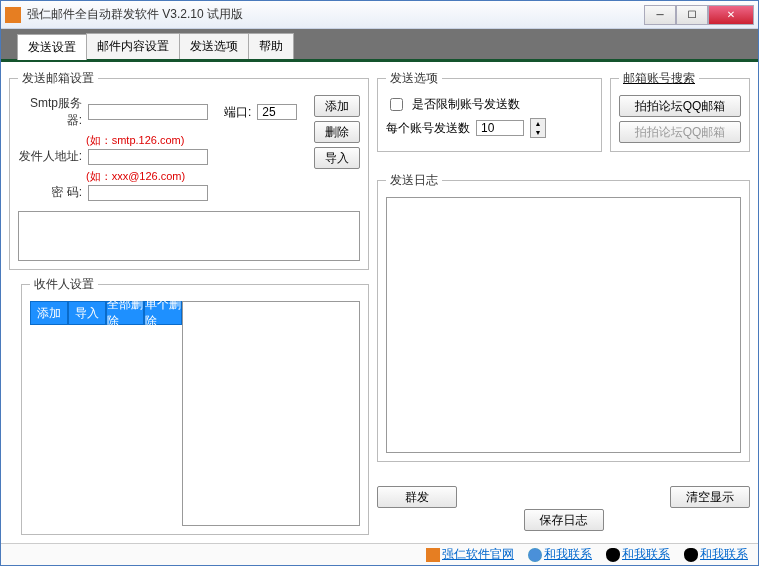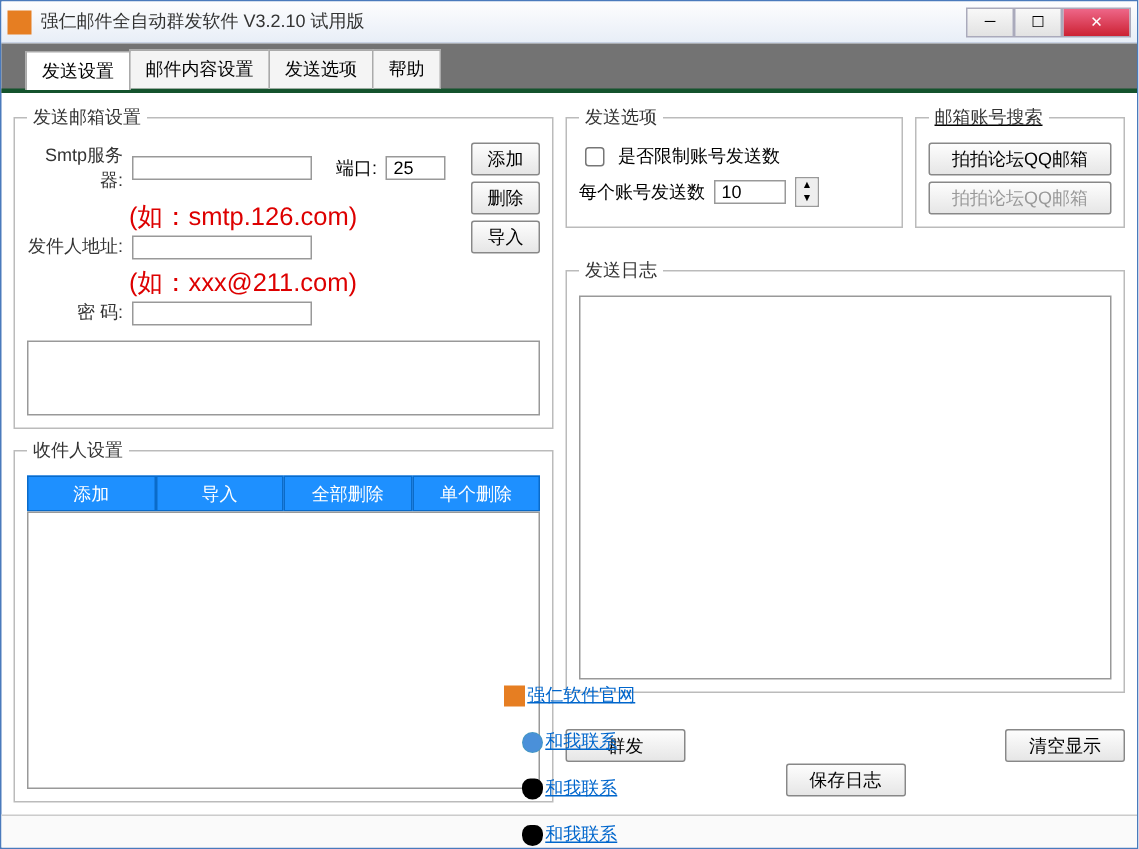--- a/index.html
+++ b/index.html
@@ -15,33 +15,33 @@
 .tab { padding: 4px 10px; border: 1px solid #aaa; border-bottom: none; background: #f4f4f4; margin-right: -1px; cursor: pointer; }
 .tab.active { background: #fff; position: relative; top: 1px; }
 .content { flex: 1; padding: 8px; display: flex; gap: 8px; }
 .col-left { width: 360px; display: flex; flex-direction: column; gap: 6px; }
 .col-right { flex: 1; display: flex; flex-direction: column; gap: 20px; }
 fieldset { border: 1px solid #bbb; padding: 8px; margin: 0; }
 legend { padding: 0 4px; color: #333; }
 .row { display: flex; align-items: center; gap: 6px; margin-bottom: 4px; }
 label.lbl { width: 64px; text-align: right; color: #333; }
 input[type=text] { border: 1px solid #999; height: 16px; padding: 0 4px; }
-.hint { color: #d00; font-size: 17px; margin-left: 68px; }
+.hint { color: #d00; font-size: 11px; margin-left: 68px; }
 .btn { height: 22px; padding: 0 10px; border: 1px solid #888; background: linear-gradient(#fdfdfd,#e6e6e6); cursor: pointer; border-radius: 2px; }
 .btn:disabled { color: #999; }
 .listbox { border: 1px solid #999; background: #fff; width: 100%; }
 .recipient-btns { display: flex; }
 .rbtn { flex: 1; height: 24px; background: #1e90ff; color: #fff; border: 1px solid #0a6bc9; cursor: pointer; display: flex; align-items: center; justify-content: center; }
 .top-right { display: flex; gap: 8px; }
 .numinput { width: 48px; border: 1px solid #999; height: 20px; padding: 0 4px; }
 .spin { display: inline-flex; flex-direction: column; border: 1px solid #999; height: 20px; }
 .spin span { width: 14px; height: 9px; font-size: 7px; display: flex; align-items: center; justify-content: center; background: #eee; cursor: pointer; }
 .logbox { border: 1px solid #999; background: #fff; flex: 1; }
 .bottom-btns { display: flex; justify-content: space-between; padding: 4px 0; }
-.footer { height: 22px; border-top: 1px solid #ccc; display: flex; align-items: center; justify-content: flex-end; gap: 14px; padding: 0 10px; background: #fafafa; flex-direction: column; }
+.footer { height: 22px; border-top: 1px solid #ccc; display: flex; align-items: center; justify-content: flex-end; gap: 14px; padding: 0 10px; background: #fafafa; }
 .footer a { color: #06c; text-decoration: underline; cursor: pointer; }
 .fic { width: 14px; height: 14px; display: inline-block; vertical-align: middle; margin-right: 2px; }
 .fic.globe { background: radial-gradient(circle,#4a90d9 60%,#2a6 100%); border-radius: 50%; }
 .fic.penguin { background: #000; border-radius: 40% 40% 50% 50%; position: relative; }
 .fic.app { background: #e67e22; }
 .smtp-btns { display: flex; flex-direction: column; gap: 4px; margin-left: auto; }
 </style>
 </head>
 <body>
 
@@ -73,36 +73,36 @@
               <label class="lbl">Smtp服务器:</label>
               <input type="text" style="width: 120px;" value="">
               <label style="margin-left:10px;">端口:</label>
               <input type="text" style="width: 40px;" value="25">
             </div>
             <div class="hint">(如：smtp.126.com)</div>
             <div class="row">
               <label class="lbl">发件人地址:</label>
               <input type="text" style="width: 120px;" value="">
             </div>
-            <div class="hint">(如：xxx@211.com)</div>
+            <div class="hint">(如：xxx@126.com)</div>
             <div class="row">
               <label class="lbl">密    码:</label>
               <input type="text" style="width: 120px;" value="">
             </div>
           </div>
           <div class="smtp-btns">
             <button class="btn">添加</button>
             <button class="btn">删除</button>
             <button class="btn">导入</button>
           </div>
         </div>
         <div class="listbox" style="height:50px; margin-top:6px;"></div>
       </fieldset>
 
-      <fieldset style="flex:1; display:flex; flex-direction:column;">
+      <fieldset style="flex:1; display:flex; margin-left:12px;">
         <legend>收件人设置</legend>
         <div class="recipient-btns">
           <div class="rbtn">添加</div>
           <div class="rbtn">导入</div>
           <div class="rbtn">全部删除</div>
           <div class="rbtn">单个删除</div>
         </div>
         <div class="listbox" style="flex:1;"></div>
       </fieldset>
     </div>

